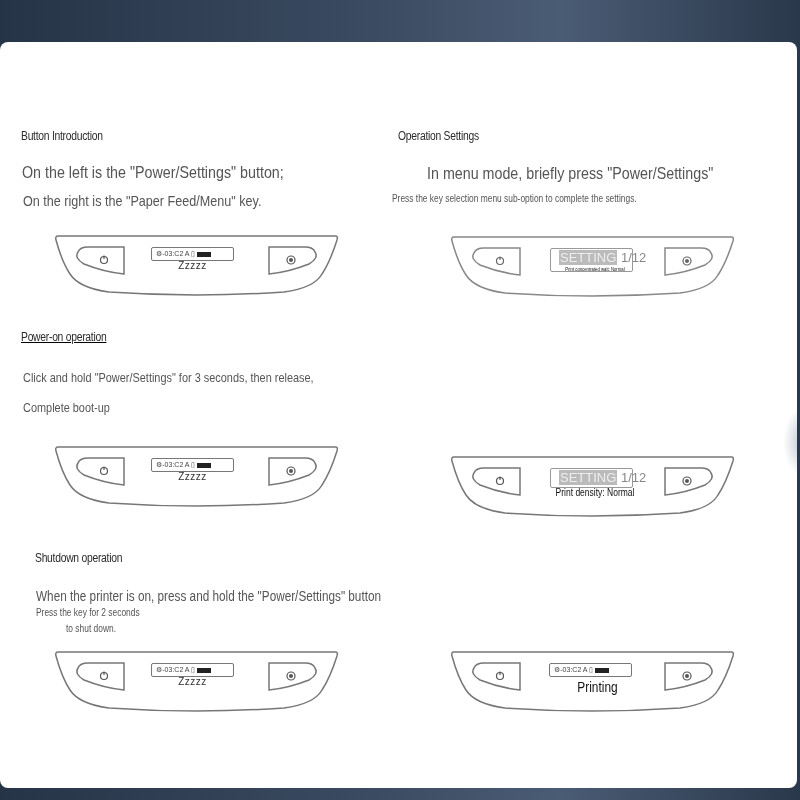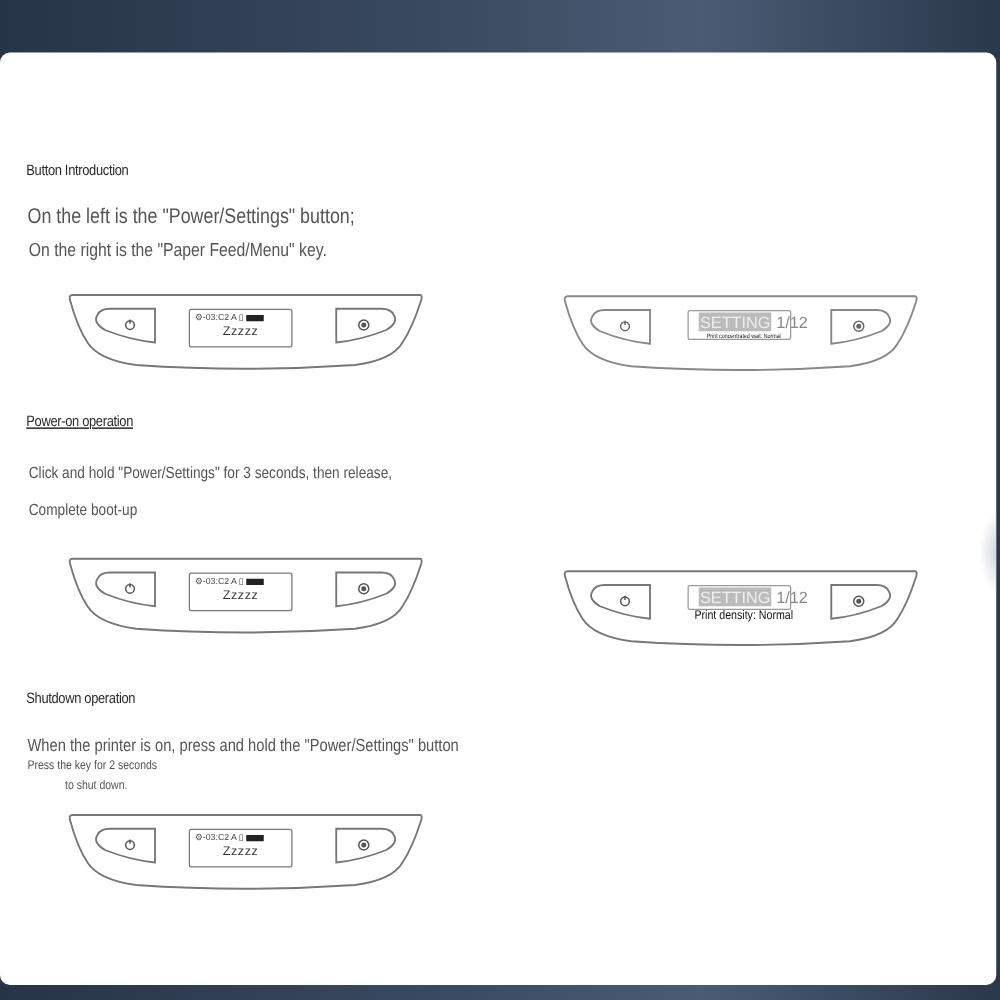--- a/index.html
+++ b/index.html
@@ -40,21 +40,21 @@
   .l-md { font-size: 14px; color: #555; }
   .l-sm { font-size: 11px; color: #555; }
   .l-xs { font-size: 10px; color: #555; }
   .l-xl { font-size: 20px; color: #4a4a4a; }
 
   .panel { position: absolute; width: 285px; height: 66px; }
   .panel svg { position: absolute; left: 0; top: 0; }
   .lcd {
     position: absolute;
     left: 97px; top: 15px;
-    width: 83px; height: 31px;
+    width: 83px; height: 14px;
     border: 1.5px solid #777;
     border-radius: 2px;
     background: #fff;
   }
   .lcd-status {
     position: absolute; left: 4px; top: 2px;
     font-size: 7px; color: #444; white-space: nowrap;
     font-family: "Liberation Sans", sans-serif;
   }
   .lcd-bat {
@@ -107,20 +107,25 @@
       </g>
     </svg>
     <div class="lcd">
       <div class="lcd-status"><span>⚙-03:C2  A ▯</span><span class="lcd-bat"></span></div>
       <div class="lcd-main">Zzzzz</div>
     </div>
     <div style="position:absolute; left:24px; top:15px; width:46px; height:27px;"></div>
     <div style="position:absolute; left:215px; top:15px; width:46px; height:27px;"></div>
   </div>
 
+  <div class="section" style="left:398px; top:87px; width:395px; height:180px;">
+    <div class="title">Operation Settings</div>
+    <div class="line l-lg" style="left:29px; top:35px;">In menu mode, briefly press "Power/Settings"</div>
+    <div class="line l-xs" style="left:-6px; top:64px;">Press the key selection menu sub-option to complete the settings.</div>
+  </div>
   <div class="panel" style="left:450px; top:191px;">
     <svg width="285" height="66" viewBox="0 0 285 66">
       <path d="M4 4 L282 4 Q284 4 283 8 Q276 30 268 42 Q260 56 230 60 Q142 66 55 60 Q25 56 16 42 Q8 30 2 8 Q1 4 4 4 Z" fill="#fff" stroke="#888" stroke-width="1.5"></path>
       <path d="M24 20 Q26 15 34 15 L70 15 L70 42 Q50 40 30 32 Q20 26 24 20 Z" fill="#fff" stroke="#888" stroke-width="1.5"></path>
       <path d="M261 20 Q259 15 251 15 L215 15 L215 42 Q235 40 255 32 Q265 26 261 20 Z" fill="#fff" stroke="#888" stroke-width="1.5"></path>
       <g stroke="#666" stroke-width="1.2" fill="none">
         <circle cx="50" cy="28" r="3.5"></circle>
         <line x1="50" y1="23.5" x2="50" y2="27"></line>
       </g>
       <g>
@@ -178,21 +183,21 @@
       </g>
     </svg>
     <div class="lcd" style="border-color:#999; height:20px; left:100px;">
       <div class="lcd-menu"><span class="hl">SETTING</span> <span>1/12</span></div>
     </div>
     <div class="overlay-text" style="left:85px; top:34px; width:120px; text-align:center; font-size:10px;">Print density: Normal</div>
     <div style="position:absolute; left:24px; top:15px; width:46px; height:27px;"></div>
     <div style="position:absolute; left:215px; top:15px; width:46px; height:27px;"></div>
   </div>
 
-  <div class="section" style="left:21px; top:509px; width:375px; height:100px;">
+  <div class="section" style="left:35px; top:509px; width:375px; height:100px;">
     <div class="title">Shutdown operation</div>
     <div class="line l-md" style="left:1px; top:37px; font-size:14px;">When the printer is on, press and hold the "Power/Settings" button</div>
     <div class="line l-xs" style="left:1px; top:56px;">Press the key for 2 seconds</div>
     <div class="line l-xs" style="left:31px; top:72px;">to shut down.</div>
   </div>
   <div class="panel" style="left:54px; top:606px;">
     <svg width="285" height="66" viewBox="0 0 285 66">
       <path d="M4 4 L282 4 Q284 4 283 8 Q276 30 268 42 Q260 56 230 60 Q142 66 55 60 Q25 56 16 42 Q8 30 2 8 Q1 4 4 4 Z" fill="#fff" stroke="#777" stroke-width="1.5"></path>
       <path d="M24 20 Q26 15 34 15 L70 15 L70 42 Q50 40 30 32 Q20 26 24 20 Z" fill="#fff" stroke="#777" stroke-width="1.5"></path>
       <path d="M261 20 Q259 15 251 15 L215 15 L215 42 Q235 40 255 32 Q265 26 261 20 Z" fill="#fff" stroke="#777" stroke-width="1.5"></path>
@@ -206,15 +211,36 @@
       </g>
     </svg>
     <div class="lcd">
       <div class="lcd-status"><span>⚙-03:C2  A ▯</span><span class="lcd-bat"></span></div>
       <div class="lcd-main">Zzzzz</div>
     </div>
     <div style="position:absolute; left:24px; top:15px; width:46px; height:27px;"></div>
     <div style="position:absolute; left:215px; top:15px; width:46px; height:27px;"></div>
   </div>
 
+  <div class="panel" style="left:450px; top:606px;">
+    <svg width="285" height="66" viewBox="0 0 285 66">
+      <path d="M4 4 L282 4 Q284 4 283 8 Q276 30 268 42 Q260 56 230 60 Q142 66 55 60 Q25 56 16 42 Q8 30 2 8 Q1 4 4 4 Z" fill="#fff" stroke="#777" stroke-width="1.5"></path>
+      <path d="M24 20 Q26 15 34 15 L70 15 L70 42 Q50 40 30 32 Q20 26 24 20 Z" fill="#fff" stroke="#777" stroke-width="1.5"></path>
+      <path d="M261 20 Q259 15 251 15 L215 15 L215 42 Q235 40 255 32 Q265 26 261 20 Z" fill="#fff" stroke="#777" stroke-width="1.5"></path>
+      <g stroke="#555" stroke-width="1.2" fill="none">
+        <circle cx="50" cy="28" r="3.5"></circle>
+        <line x1="50" y1="23.5" x2="50" y2="27"></line>
+      </g>
+      <g>
+        <circle cx="237" cy="28" r="4" fill="none" stroke="#555" stroke-width="1.2"></circle>
+        <circle cx="237" cy="28" r="2" fill="#555"></circle>
+      </g>
+    </svg>
+    <div class="lcd" style="left:99px;">
+      <div class="lcd-status"><span>⚙-03:C2  A ▯</span><span class="lcd-bat"></span></div>
+    </div>
+    <div class="overlay-text" style="left:110px; top:31px; width:75px; text-align:center; font-size:14px;">Printing</div>
+    <div style="position:absolute; left:24px; top:15px; width:46px; height:27px;"></div>
+    <div style="position:absolute; left:215px; top:15px; width:46px; height:27px;"></div>
+  </div>
 
   <div class="side-glow"></div>
 </div>
 
 </body></html>

